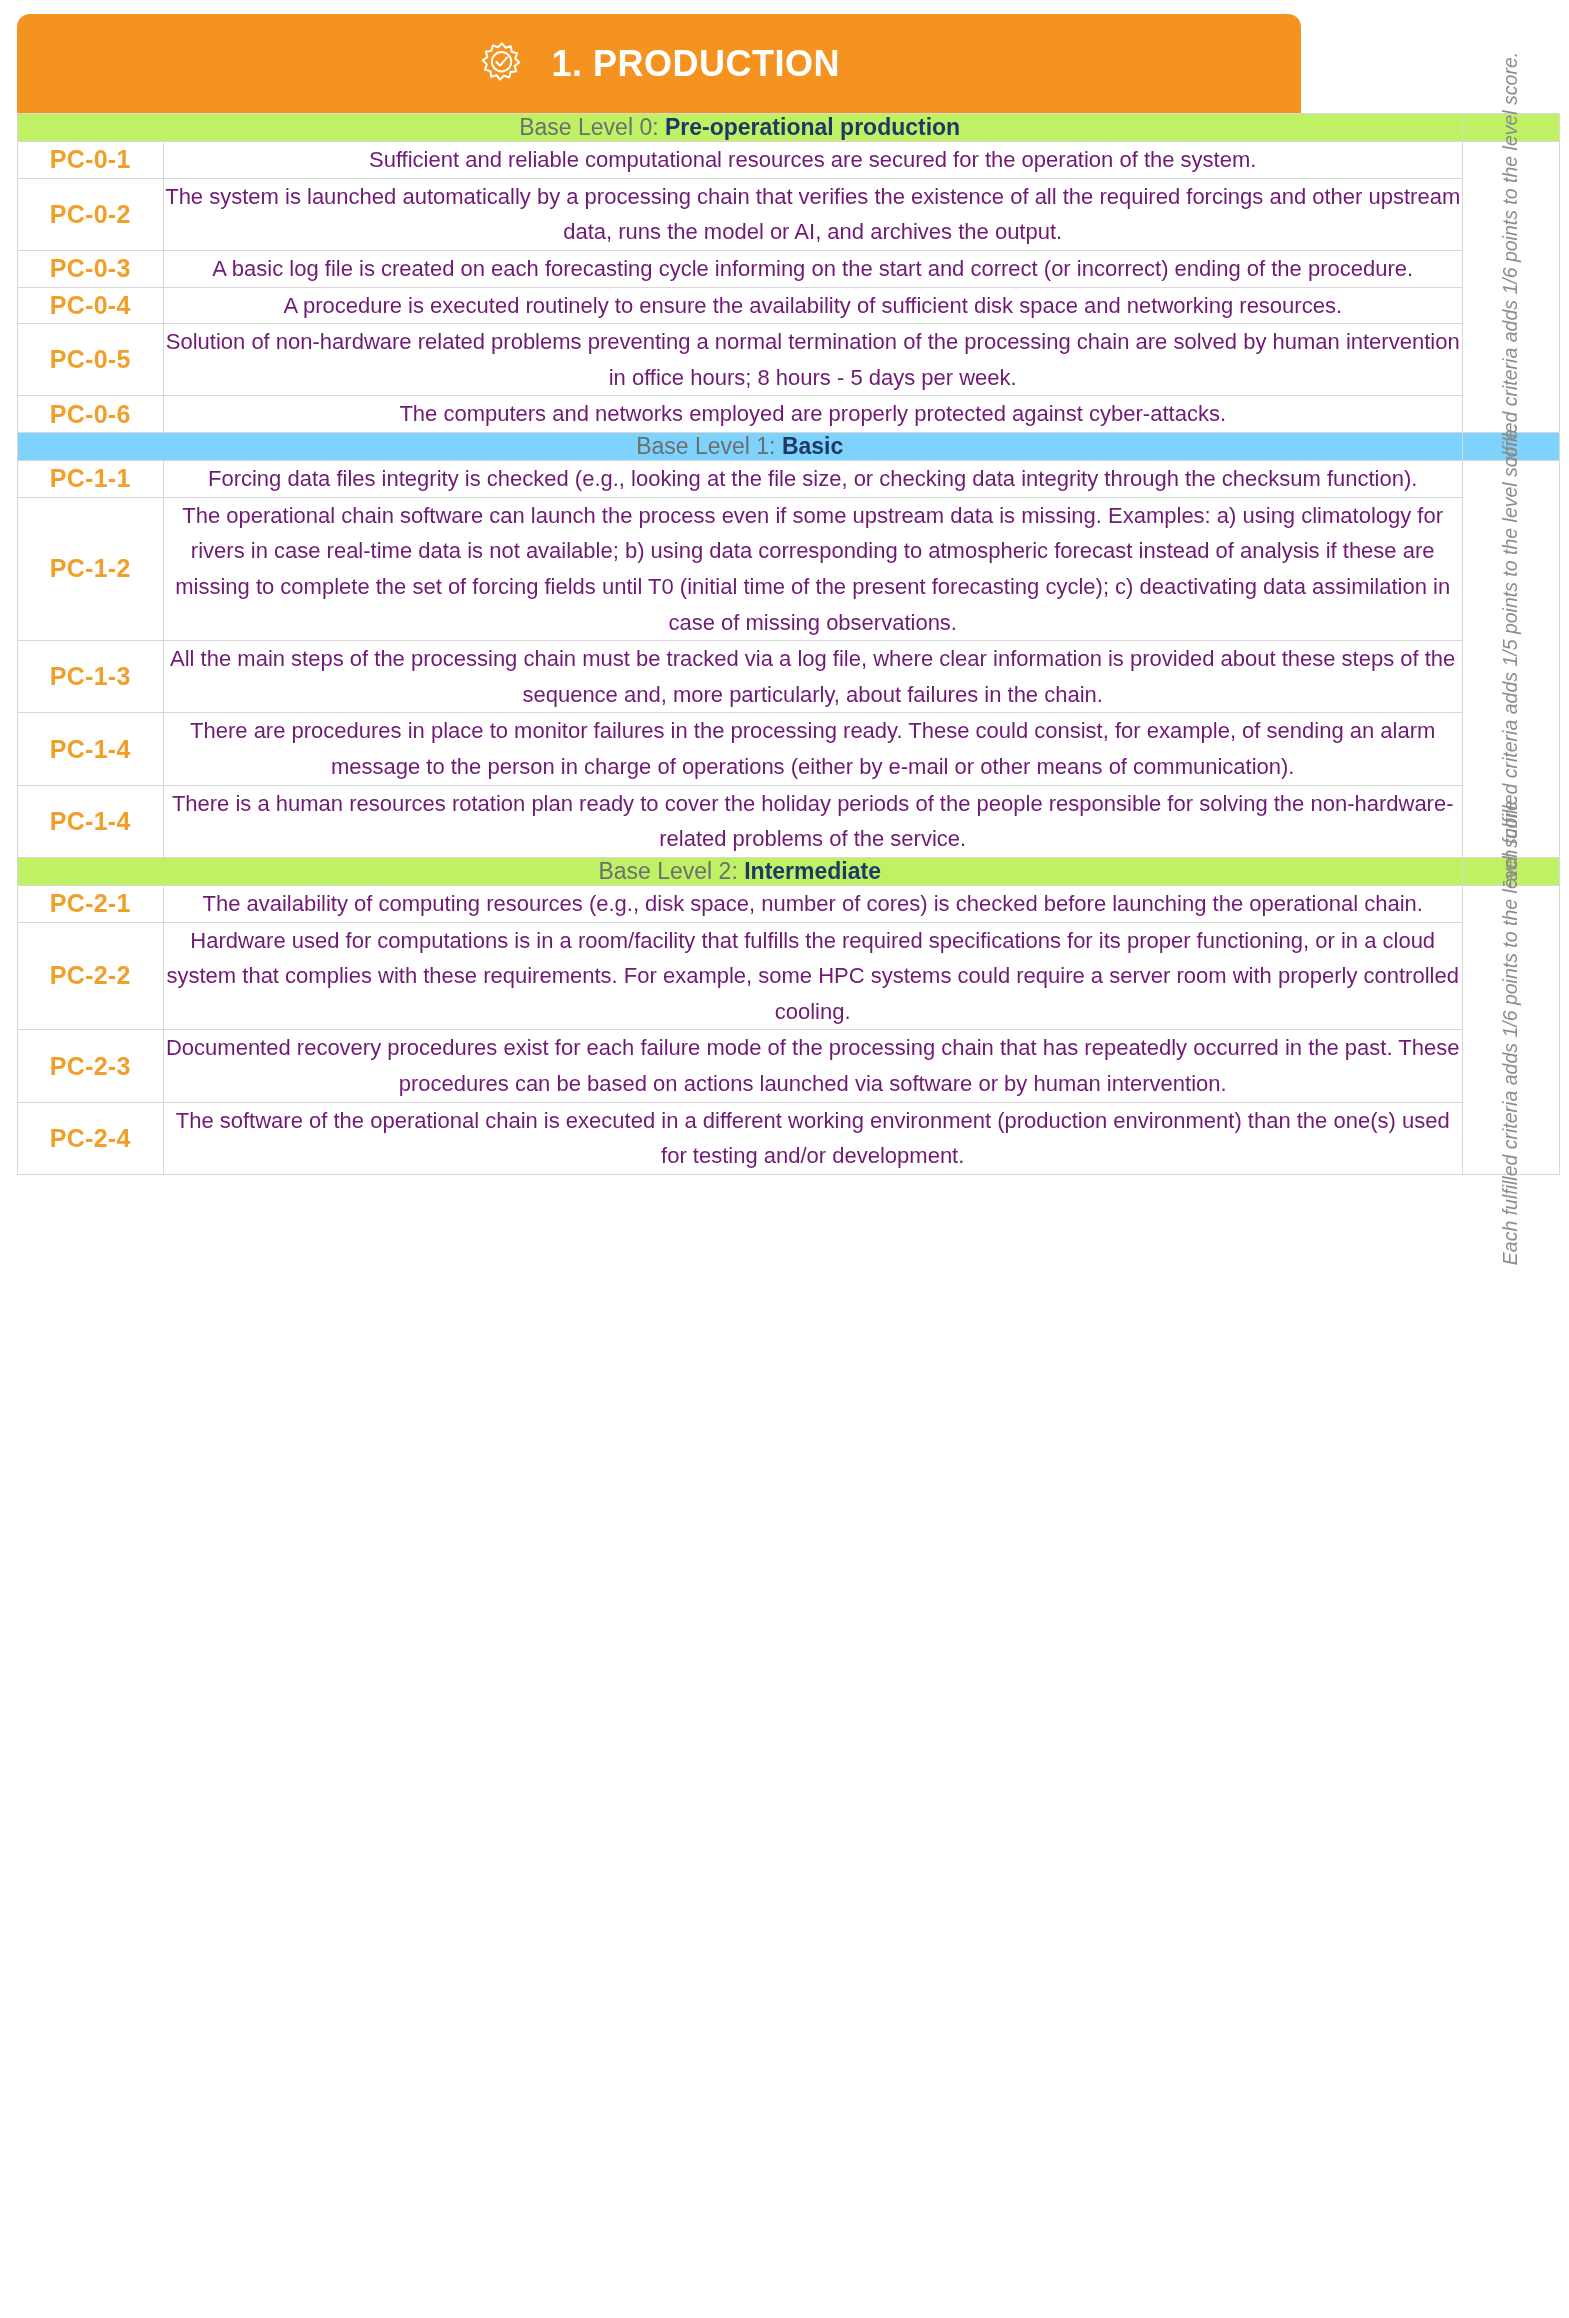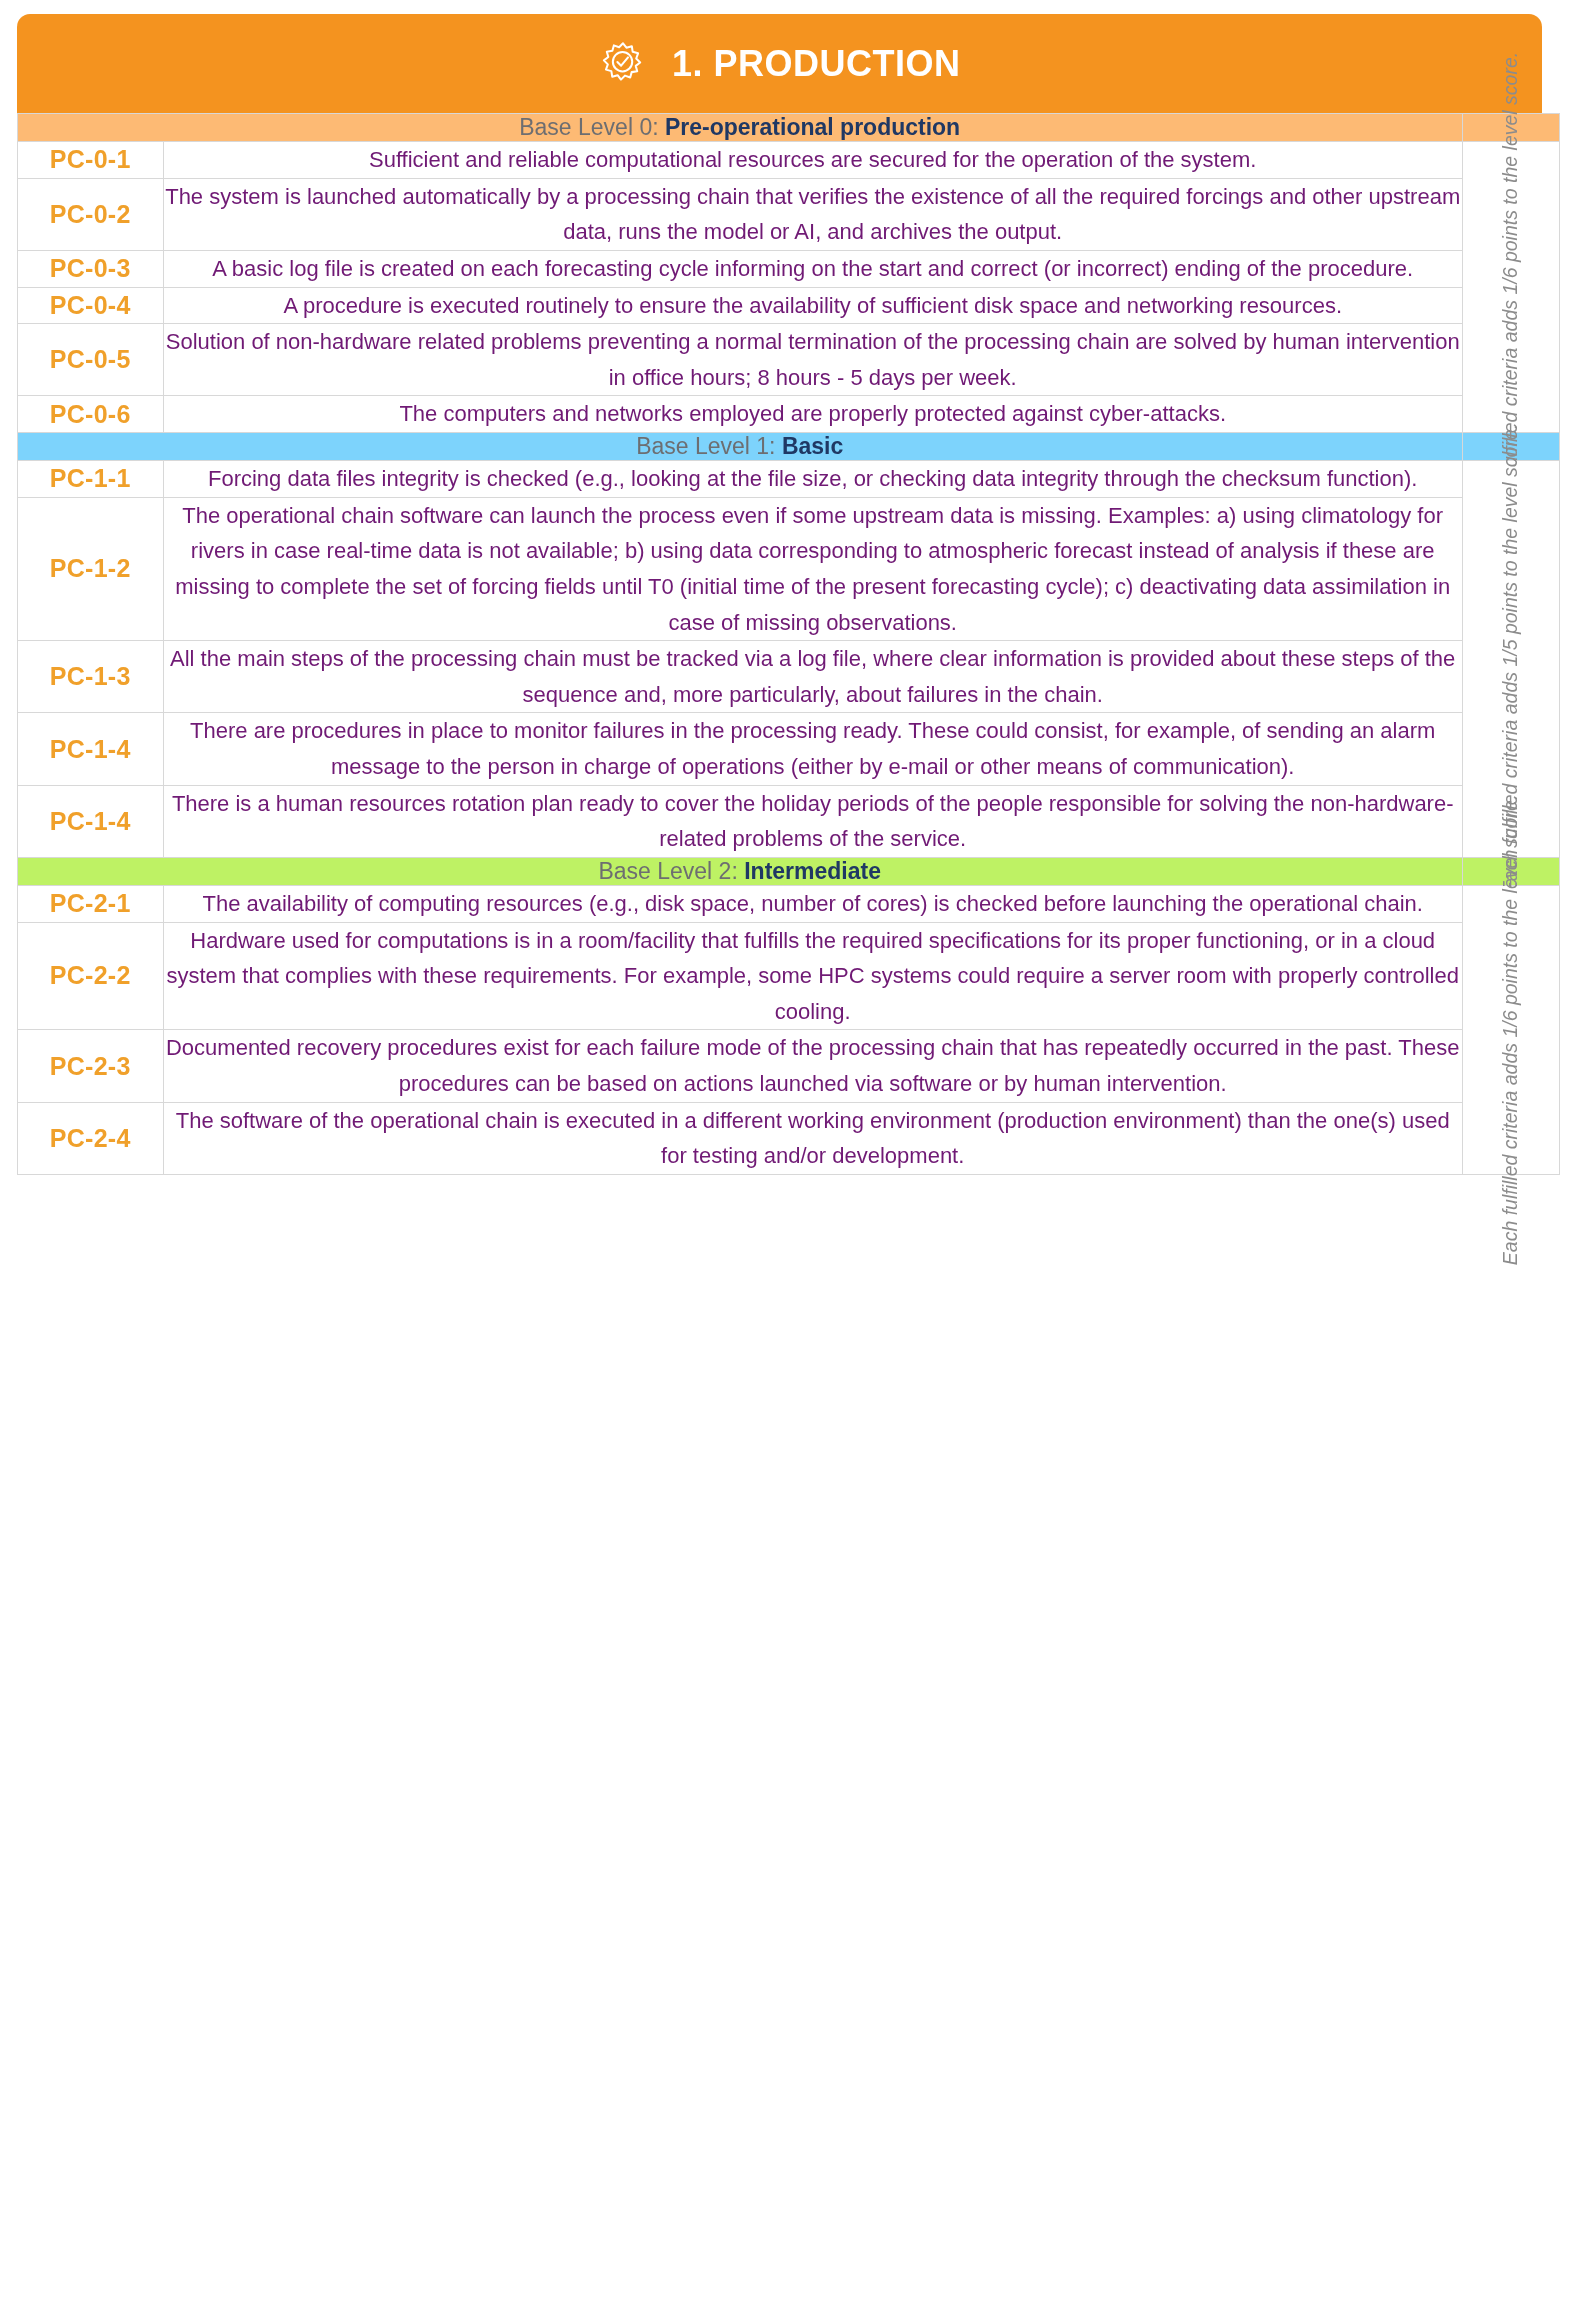--- a/index.html
+++ b/index.html
@@ -20,21 +20,21 @@
     height: 2319px;
     background: #ffffff;
     box-sizing: border-box;
   }
 
   
   .banner {
     position: absolute;
     left: 16.7px;
     top: 14px;
-    width: 1525px;
+    width: 1284px;
     height: 99px;
     background: #F4931F;
     border-radius: 13px 13px 0 0;
     display: flex;
     align-items: center;
     justify-content: center;
     gap: 24px;
     box-sizing: border-box;
   }
   .banner-icon {
@@ -71,21 +71,21 @@
   col.c-text  { width: 1299px; }
   col.c-note  { width: 97px; }
 
   
   .band-cell {
     text-align: center;
     padding: 20.4px 9.3px 22px 9.3px;
     border-left: 0.9px solid #D8D8D8;
     border-right: 0.9px solid #D8D8D8;
   }
-  .band-l0 { background: #fdba74; margin-left: 44px; }
+  .band-l0 { background: #bef264; margin-left: 44px; }
   .band-l1 { background: #7dd3fc; }
   .band-l2 { background: #bef264; }
   .band-label {
     color: #6D6E71;
     font-size: 23px;
     font-weight: normal;
     display: inline;
   }
   .band-name {
     color: #1F3864;

